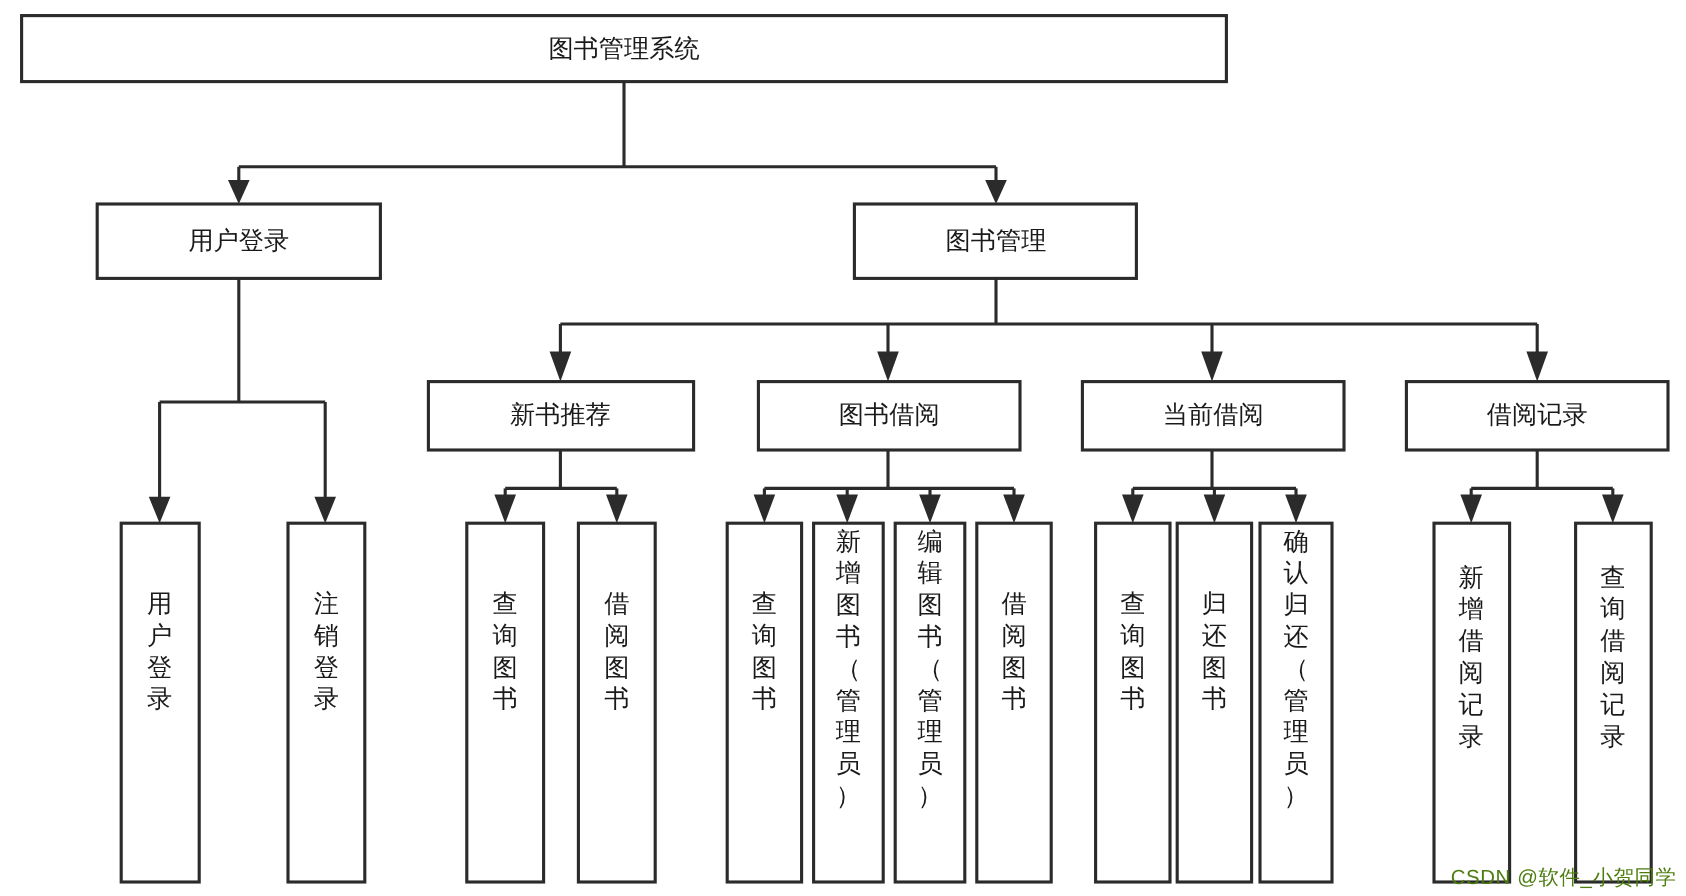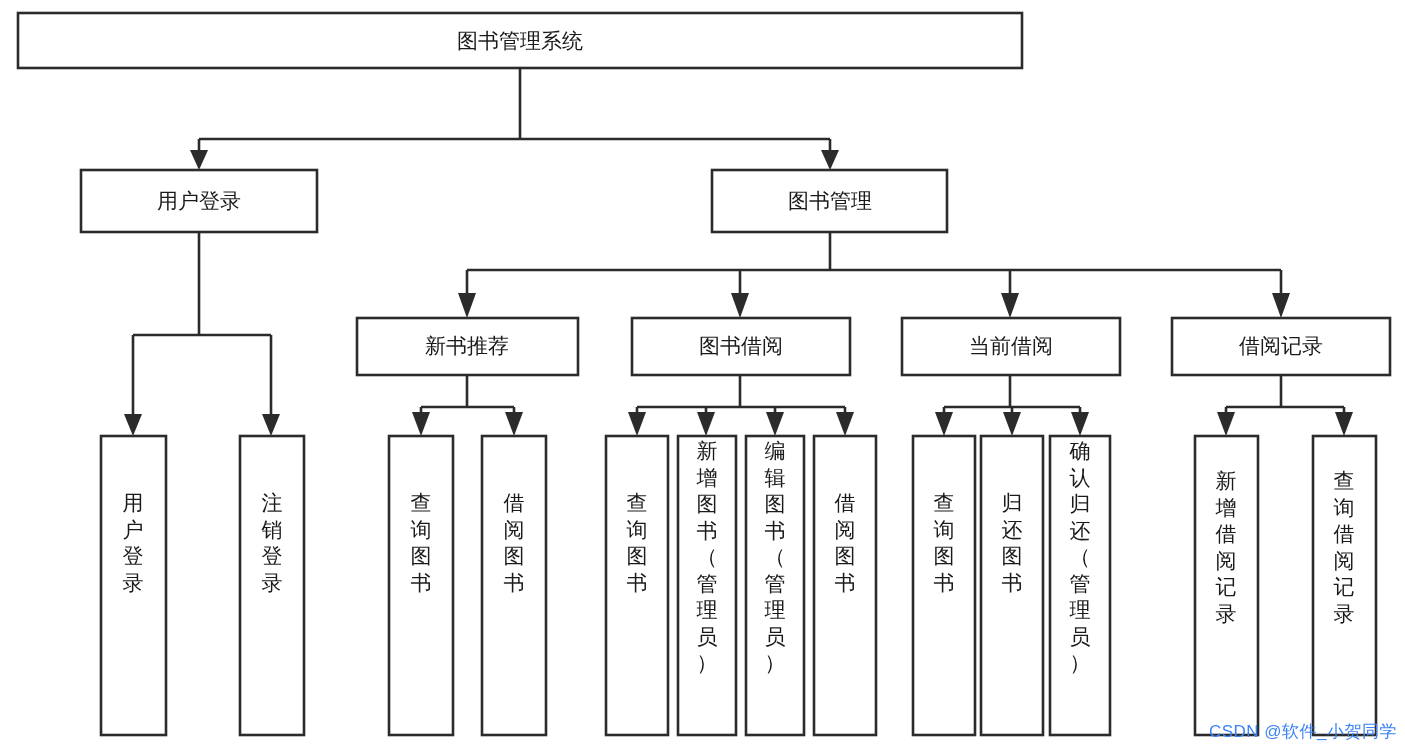--- a/index.html
+++ b/index.html
@@ -48,21 +48,21 @@
     font-family: "Liberation Sans", "DejaVu Sans", sans-serif;
     font-size: 21px;
     text-anchor: middle;
   }
   .watermark {
     position: absolute;
     right: 8px;
     bottom: 4px;
     font-family: "Liberation Sans", "DejaVu Sans", sans-serif;
     font-size: 17px;
-    color: #3b82f6;
+    color: #4d7c0f;
     letter-spacing: 0.5px;
     white-space: nowrap;
     user-select: none;
   }
 </style>
 </head>
 <body>
 
 <svg id="diagram" viewBox="0 0 1405 747" xmlns="http://www.w3.org/2000/svg">
 

